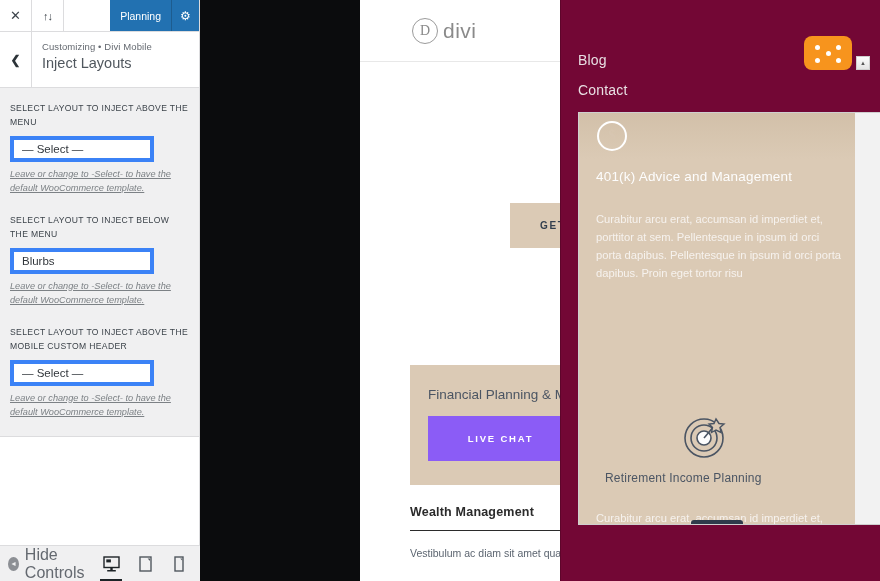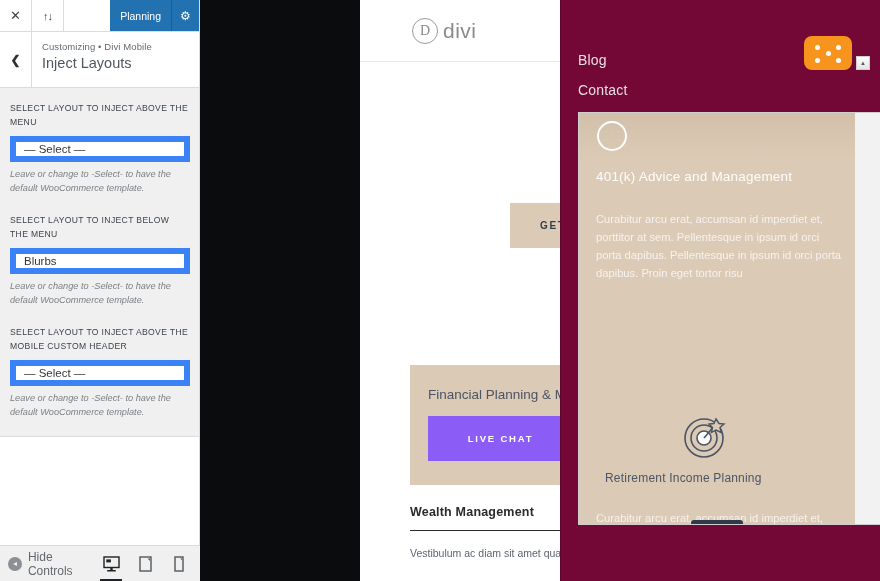--- a/index.html
+++ b/index.html
@@ -57,43 +57,43 @@
   .cz-crumb-small { font-size: 9.5px; color: #646970; letter-spacing: .1px; }
   .cz-crumb-title { font-size: 14.5px; color: #50575e; margin-top: 3px; font-weight: 400;}
 
   .cz-body { background: #f0f0f1; padding: 14px 10px 0 10px; height: 348px; }
   .cz-field { margin-bottom: 19px; }
   .cz-label {
     font-size: 8.6px; color: #3c434a; letter-spacing: .35px;
     text-transform: uppercase; line-height: 1.6; margin-bottom: 6px;
   }
   .cz-select {
-    width: 180px; height: 26px; background: #fff; border: 6px solid #3b82f6;
+    width: 144px; height: 26px; background: #fff; border: 4px solid #3b82f6;
     font-size: 11.5px; color: #32373c; padding: 0 8px;
     display: flex; align-items: center; cursor: pointer;
   }
   .cz-help {
     font-size: 9.2px; color: #7c8185; font-style: italic; line-height: 1.55;
-    margin-top: 5px; max-width: 182px;
+    margin-top: 5px; max-width: 182px; text-decoration: underline;
   }
   .cz-filler { background: #fff; height: 172px; border-top: 1px solid #dcdcde; }
 
   .cz-footer {
     position: absolute; left: 0; bottom: 0; width: 200px; height: 36px;
     background: #f0f0f1; border-top: 1px solid #dcdcde;
     display: flex; align-items: center;
   }
   .cz-hide {
     display: flex; align-items: center; gap: 6px; padding-left: 8px; cursor: pointer;
   }
   .cz-hide-circle {
     width: 14px; height: 14px; border-radius: 50%; background: #8c8f94;
     color: #f0f0f1; font-size: 8px; display: flex; align-items: center; justify-content: center;
   }
-  .cz-hide-txt { font-size: 12px; color: #646970; }
+  .cz-hide-txt { font-size: 16px; color: #646970; }
   .cz-devices { margin-left: auto; display: flex; align-items: flex-end; gap: 12px; padding-right: 10px;}
   .cz-dev { position: relative; width: 22px; display: flex; flex-direction: column; align-items: center; cursor: pointer; }
   .cz-dev svg { display: block; }
   .cz-dev-underline { position: absolute; bottom: -11px; left: 0; width: 22px; height: 4px; background: #1d2327; }
 
   
   #preview {
     position: absolute; left: 360px; top: 0; width: 520px; height: 581px;
     background: #fff; overflow: hidden;
   }

